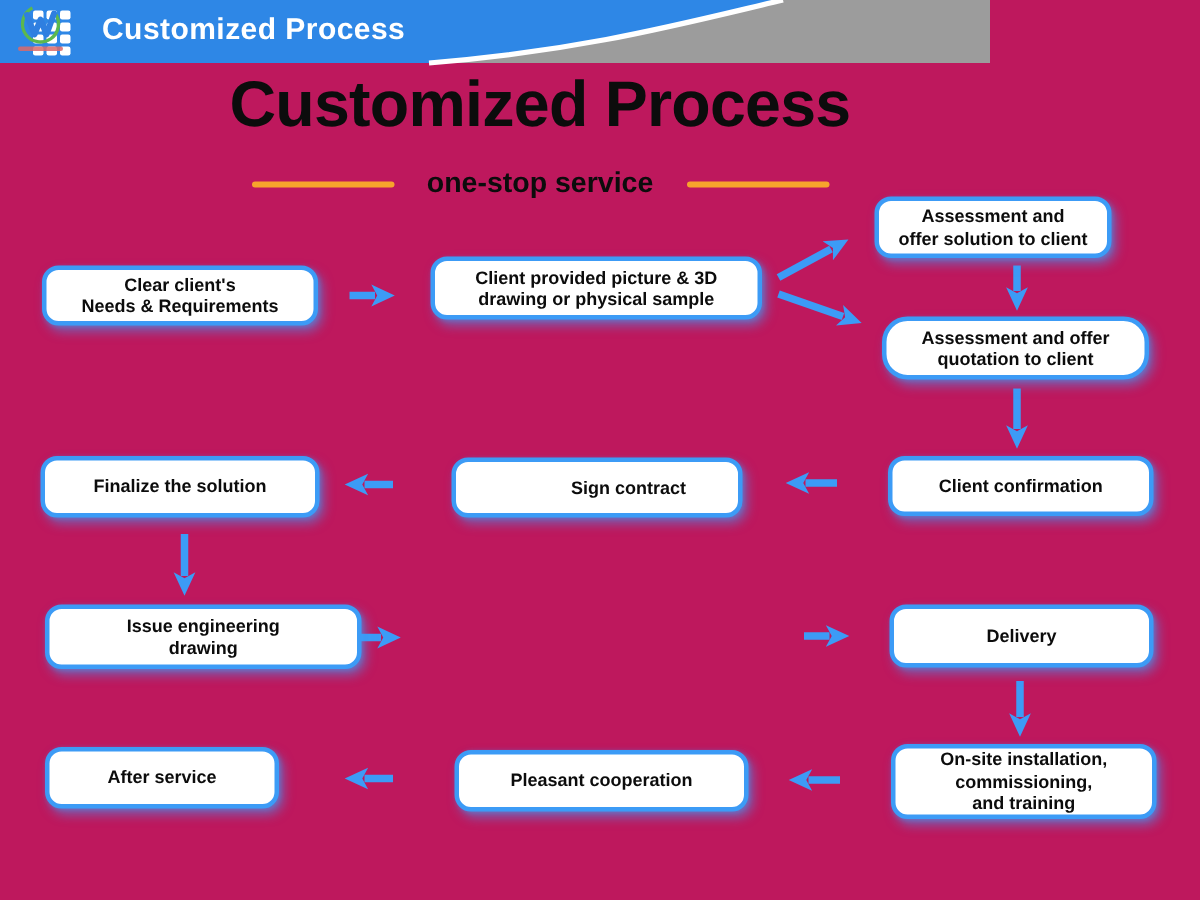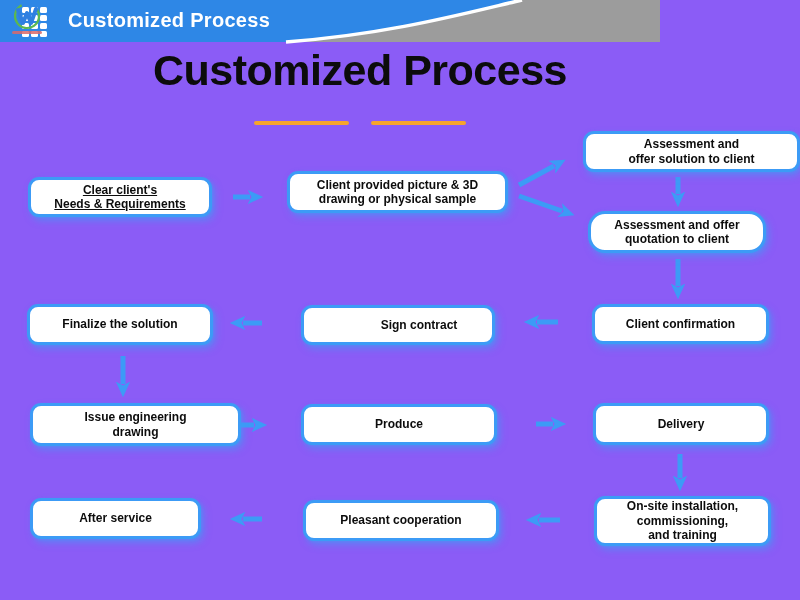--- a/index.html
+++ b/index.html
@@ -1,17 +1,17 @@
 <!DOCTYPE html>
 <html><head>
 <meta charset="utf-8">
 <style>
   html,body{margin:0;padding:0;background:#ffffff;}
   .slide{
-    position:relative;width:800px;height:600px;background:#8b5cf6;
+    position:relative;width:800px;height:600px;background:#be185d;
     overflow:hidden;font-family:"Liberation Sans",sans-serif;
   }
   
   .header{position:absolute;left:0;top:0;width:800px;height:44px;}
   .header svg{position:absolute;left:0;top:0;}
   .grid-icon{
     position:absolute;left:22px;top:7px;display:grid;
     grid-template-columns:repeat(3,7px);grid-auto-rows:6px;gap:2px;
   }
   .grid-icon span{background:#ffffff;border-radius:1.5px;display:block;}
@@ -33,33 +33,33 @@
   .subtitle-line{width:95px;height:4px;background:#F7A42C;border-radius:2px;}
   
   .node{
     position:absolute;box-sizing:border-box;
     display:flex;align-items:center;justify-content:center;text-align:center;
     background:#ffffff;border:3px solid #3C9BF6;border-radius:11px;
     box-shadow:3px 4px 7px rgba(64,154,246,.55),1px 1px 3px rgba(64,154,246,.35);
     font-size:12px;font-weight:bold;color:#0c0c0c;line-height:1.2;
     white-space:pre-line;padding:2px 6px;
   }
-  .n1 {left:28px; top:177px;width:184px;height:40px;text-decoration:underline;}
+  .n1 {left:28px; top:177px;width:184px;height:40px;}
   .n2 {left:287px;top:171px;width:221px;height:42px;}
-  .n3 {left:583px;top:131px;width:217px;height:41px;}
+  .n3 {left:583px;top:131px;width:158px;height:41px;}
   .n4 {left:588px;top:211px;width:178px;height:42px;border-radius:17px;}
   .n5 {left:592px;top:304px;width:177px;height:40px;}
   .n6 {left:301px;top:305px;width:194px;height:40px;padding-left:48px;}
   .n7 {left:27px; top:304px;width:186px;height:41px;}
   .n8 {left:30px; top:403px;width:211px;height:43px;}
   .n9 {left:301px;top:404px;width:196px;height:41px;}
   .n10{left:593px;top:403px;width:176px;height:42px;}
   .n11{left:594px;top:496px;width:177px;height:50px;}
   .n12{left:303px;top:500px;width:196px;height:41px;}
-  .n13{left:30px; top:498px;width:171px;height:41px;}
+  .n13{left:30px; top:498px;width:156px;height:41px;}
   .arrows{position:absolute;left:0;top:0;width:800px;height:600px;pointer-events:none;}
 </style>
 </head>
 <body>
 
 <div class="slide">
 
   <div class="header">
     <svg width="800" height="44">
       <rect x="0" y="0" width="660" height="42" fill="#9C9C9C"></rect>
@@ -84,20 +84,21 @@
     <svg class="logo" viewBox="0 0 54 38">
       <circle cx="27" cy="16" r="12" fill="none" stroke="#5cb84e" stroke-width="2.2" stroke-dasharray="58 18" transform="rotate(-35 27 16)"></circle>
       <path d="M18,10 L23,23 L27,13 L31,23 L36,9" stroke="#2f7fe0" stroke-width="4" fill="none" stroke-linecap="round" stroke-linejoin="round"></path>
       <rect x="12" y="31" width="30" height="3" rx="1.5" fill="#d96a6a" opacity="0.85"></rect>
     </svg>
   </div>
 
   <div class="main-title">Customized Process</div>
   <div class="subtitle-row">
     <div class="subtitle-line"></div>
+    <div class="subtitle-text">one-stop service</div>
     <div class="subtitle-line"></div>
   </div>
 
   <svg class="arrows">
     <defs>
       <marker id="ah" viewBox="0 0 10 10" refX="1.5" refY="5" markerWidth="3.3" markerHeight="3.3" orient="auto">
         <path d="M0,0.6 L9.5,5 L0,9.4 L2.4,5 Z" fill="#3C9BF6"></path>
       </marker>
     </defs>
     <path d="M233,197 L250,197" stroke="#3C9BF6" stroke-width="5" marker-end="url(#ah)"></path>
@@ -121,21 +122,20 @@
 drawing or physical sample</div>
   <div class="node n3">Assessment and
 offer solution to client</div>
   <div class="node n4">Assessment and offer
 quotation to client</div>
   <div class="node n5">Client confirmation</div>
   <div class="node n6">Sign contract</div>
   <div class="node n7">Finalize the solution</div>
   <div class="node n8">Issue engineering
 drawing</div>
-  <div class="node n9">Produce</div>
   <div class="node n11">On-site installation,
 commissioning,
 and training</div>
   <div class="node n10">Delivery</div>
   <div class="node n12">Pleasant cooperation</div>
   <div class="node n13">After service</div>
 
 </div>
 
 </body></html>

